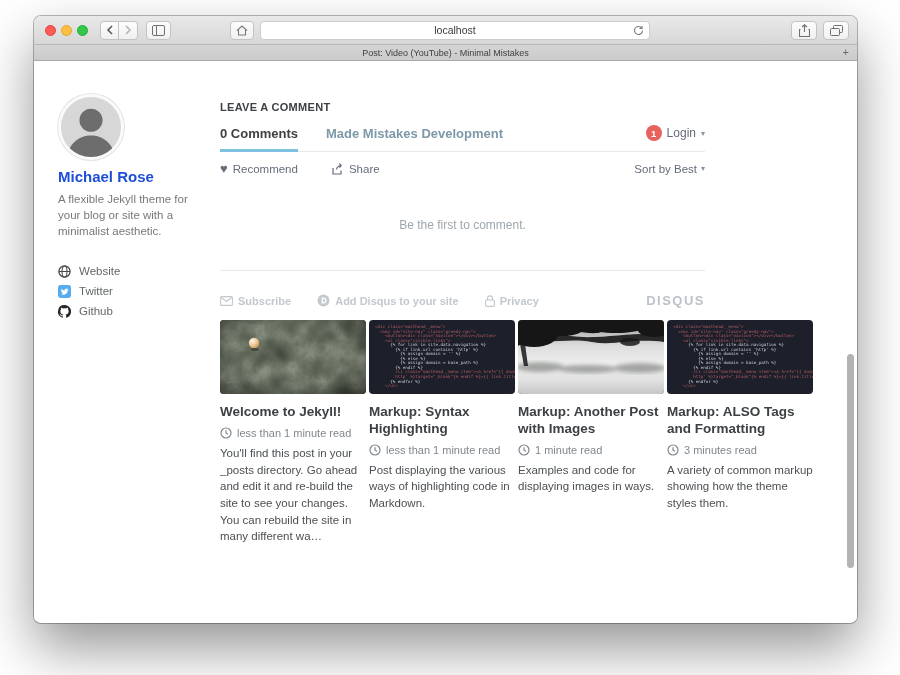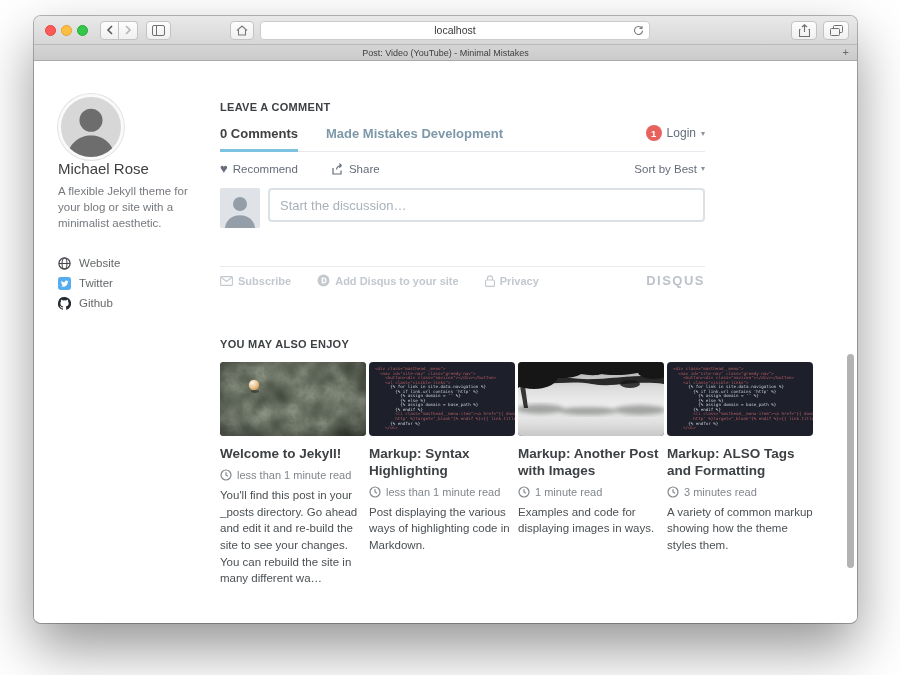--- a/index.html
+++ b/index.html
@@ -46,21 +46,21 @@
   .content { position:relative; height:560px; background:#fff; }
   .scroll-thumb { position:absolute; right:3px; top:293px; width:7px; height:214px;
                   border-radius:4px; background:#b3b3b3; }
 
   .page { display:flex; padding:33px 0 0 24px; }
 
   
   .sidebar { width:152px; flex-shrink:0; }
   .avatar { width:66px; height:66px; border-radius:50%; background:#d7d7d7;
             border:3px solid #fafafa; box-shadow:0 0 0 1px #e2e2e2; overflow:hidden; }
-  .author-name { margin-top:0; font-size:15px; font-weight:normal; color:#404040; }
+  .author-name { margin-top:8px; font-size:15px; font-weight:bold; color:#1d4ed8; }
   .author-bio { margin-top:6px; font-size:11.5px; line-height:1.4; color:#75797d; width:136px; }
   .social { margin-top:22px; }
   .social-row { display:flex; align-items:center; gap:8px; height:20px; }
   .social-row span.lbl { font-size:11.5px; color:#646769; }
 
   
   .main { width:615px; margin-left:10px; padding-top:7px; }
   .sec-heading { font-size:11px; font-weight:bold; letter-spacing:.3px; color:#3d4144; }
 
   .disqus { width:485px; margin-top:12px; }
@@ -82,21 +82,21 @@
 
   .dq-form { display:flex; margin-top:12px; gap:8px; }
   .dq-avatar { width:40px; height:40px; background:#dfe3e7; border-radius:2px; overflow:hidden; flex-shrink:0; }
   .dq-input { flex:1; height:34px; border:2px solid #dce1e5; border-radius:4px;
               font-size:13px; padding:0 10px; color:#2a2e2e; outline:none;
               font-family:"Liberation Sans", sans-serif; }
   .dq-input::placeholder { color:#a9b1b9; }
 
   .dq-empty { margin-top:42px; text-align:center; font-size:12px; color:#9ea6ad; }
   .dq-divider { margin-top:38px; border-top:1px solid #e7e9ee; }
-  .dq-footer { margin-top:6px; display:flex; align-items:center; font-size:11px;
+  .dq-footer { margin-top:22px; display:flex; align-items:center; font-size:11px;
                font-weight:bold; color:#c3c8cf; }
   .dq-footer .fitem { display:flex; align-items:center; gap:5px; }
   .dq-footer .fitem + .fitem { margin-left:26px; }
   .dq-logo { margin-left:auto; font-size:13px; font-weight:bold; letter-spacing:1.5px; color:#bdc2ca; }
 
   .related-heading { margin-top:50px; }
   .cards { margin-top:12px; display:grid; grid-template-columns:repeat(4,146px); gap:3px; }
   .card { width:146px; }
   .thumb { width:146px; height:74px; border-radius:4px; overflow:hidden; background:#20242d; }
   .thumb svg { display:block; width:146px; height:74px; }
@@ -233,30 +233,22 @@
                     <path d="M4.5 6.5 C5 3.5 7 2.5 9.5 2.5 M9.5 2.5 L7.3 0.6 M9.5 2.5 L7.3 4.6" fill="none" stroke="#656c7a" stroke-width="1.2"></path>
                   </svg>
                 <span>Share</span>
               </span>
               <span class="sort">
                 <span>Sort by Best</span>
                 <span class="caret">▾</span>
               </span>
             </div>
 
-            <div class="dq-form">
-              <div class="dq-avatar">
-                <svg class="icon" width="40" height="40" viewBox="0 0 24 24">
-                    <circle cx="12" cy="9.6" r="4.2" fill="#939ea8"></circle>
-                    <path d="M3 24c.5-4.8 4.3-7.6 9-7.6s8.5 2.8 9 7.6z" fill="#939ea8"></path>
-                  </svg>
-              </div>
-              <input class="dq-input" type="text" placeholder="Start the discussion…" style="">
-            </div>
-
+
+            <div class="dq-empty">Be the first to comment.</div>
             <div class="dq-divider"></div>
 
             <div class="dq-footer">
               <span class="fitem">
                 <svg class="icon" width="13" height="10" viewBox="0 0 13 10">
                     <rect x="0.6" y="0.6" width="11.8" height="8.8" rx="1" fill="none" stroke="#c3c8cf" stroke-width="1.1"></rect>
                     <path d="M1 1.2 L6.5 5.5 L12 1.2" fill="none" stroke="#c3c8cf" stroke-width="1.1"></path>
                   </svg>
                 <span>Subscribe</span>
               </span>
@@ -271,21 +263,20 @@
                 <svg class="icon" width="10" height="12" viewBox="0 0 10 12">
                     <rect x="0.6" y="5" width="8.8" height="6.4" rx="1" fill="none" stroke="#c3c8cf" stroke-width="1.1"></rect>
                     <path d="M2.5 5 V3.4 a2.5 2.5 0 0 1 5 0 V5" fill="none" stroke="#c3c8cf" stroke-width="1.1"></path>
                   </svg>
                 <span>Privacy</span>
               </span>
               <span class="dq-logo">DISQUS</span>
             </div>
           </section>
 
-          <h2 class="sec-heading related-heading">YOU MAY ALSO ENJOY</h2>
 
           <div class="cards">
 
             <article class="card">
               <div class="thumb">
                 <svg viewBox="0 0 146 74" preserveAspectRatio="none">
                   <defs>
                     <filter id="foamA" x="0" y="0" width="100%" height="100%">
                       <feTurbulence type="fractalNoise" baseFrequency="0.045" numOctaves="2" seed="8"></feTurbulence>
                       <feColorMatrix type="matrix" values="0 0 0 0 0.42  0 0 0 0 0.46  0 0 0 0 0.37  0 0 0 1.3 -0.15"></feColorMatrix>

